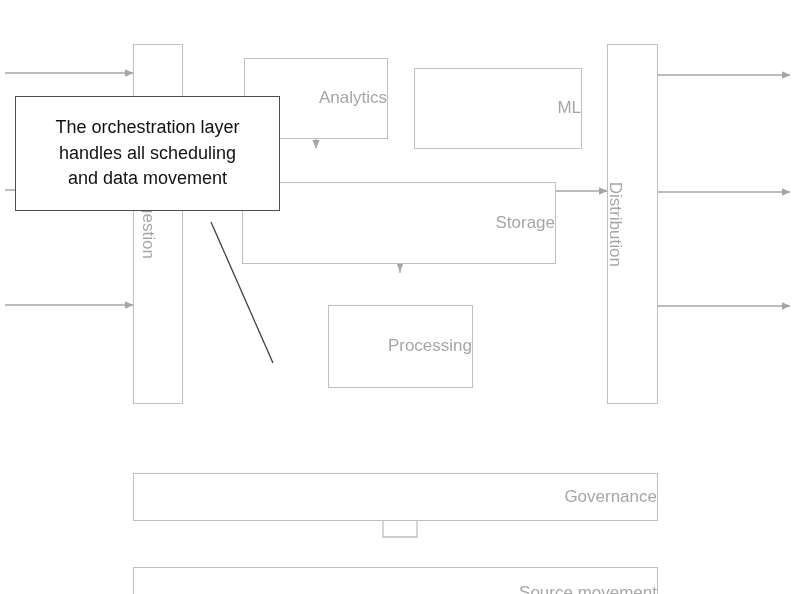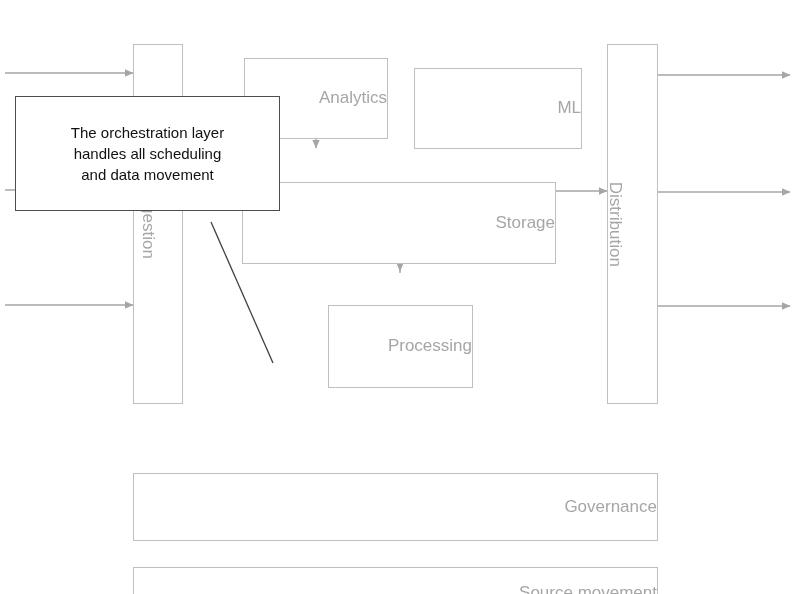--- a/index.html
+++ b/index.html
@@ -57,21 +57,21 @@
   .callout {
     position: absolute;
     box-sizing: border-box;
     border: 1.6px solid #4d4d4d;
     background: #ffffff;
     display: flex;
     align-items: center;
     justify-content: center;
     text-align: center;
     color: #111111;
-    font-size: 15px;
+    font-size: 18px;
     line-height: 1.42;
     padding: 4px 10px;
     font-family: "Liberation Sans", sans-serif;
   }
   .callout .ctext {
     display: block;
     white-space: pre-line;
   }
 </style>
 </head>
@@ -160,21 +160,21 @@
 
   <div class="box" style="left:242px; top:150px; width:314px; height:82px;">
     <span>Storage</span>
   </div>
 
   <div class="box box-vertical" style="left:607px; top:12px; width:51px; height:360px;">
     <span class="vlabel">Distribution</span>
   </div>
 
 
-  <div class="box" style="left:133px; top:441px; width:525px; height:68px;">
+  <div class="box" style="left:133px; top:441px; width:525px; height:48px;">
     <span>Governance</span>
   </div>
 
   <div class="box" style="left:133px; top:535px; width:525px; height:52px;">
     <span>Source movement</span>
   </div>
 
   <div class="callout" style="left:15px; top:96px; width:265px; height:115px;">
     <span class="ctext">The orchestration layer
 handles all scheduling

